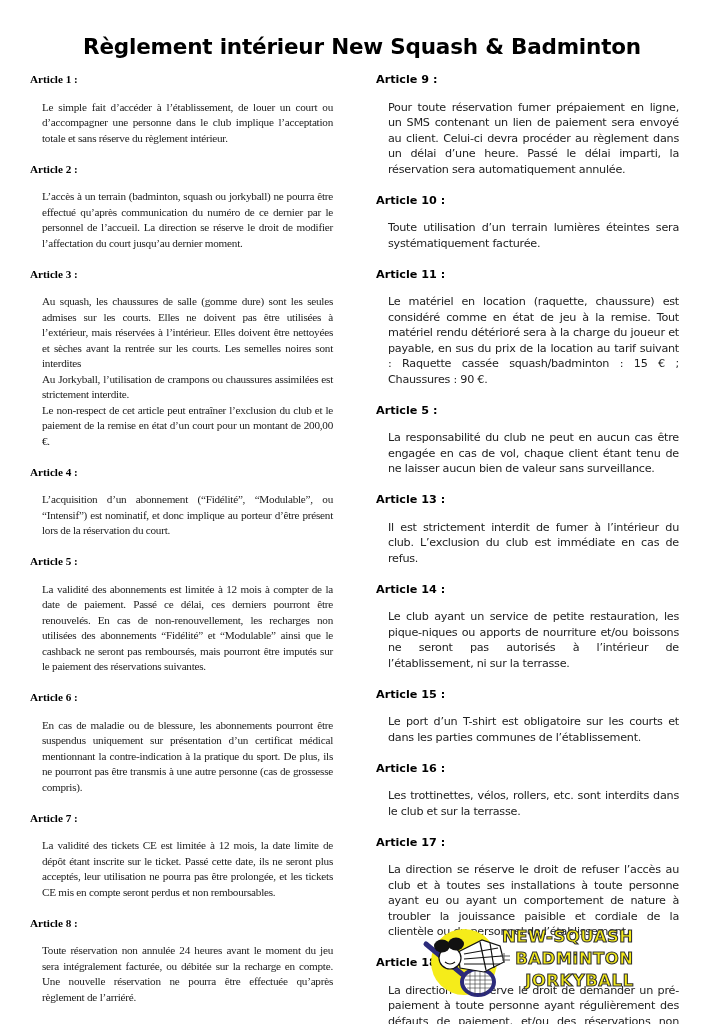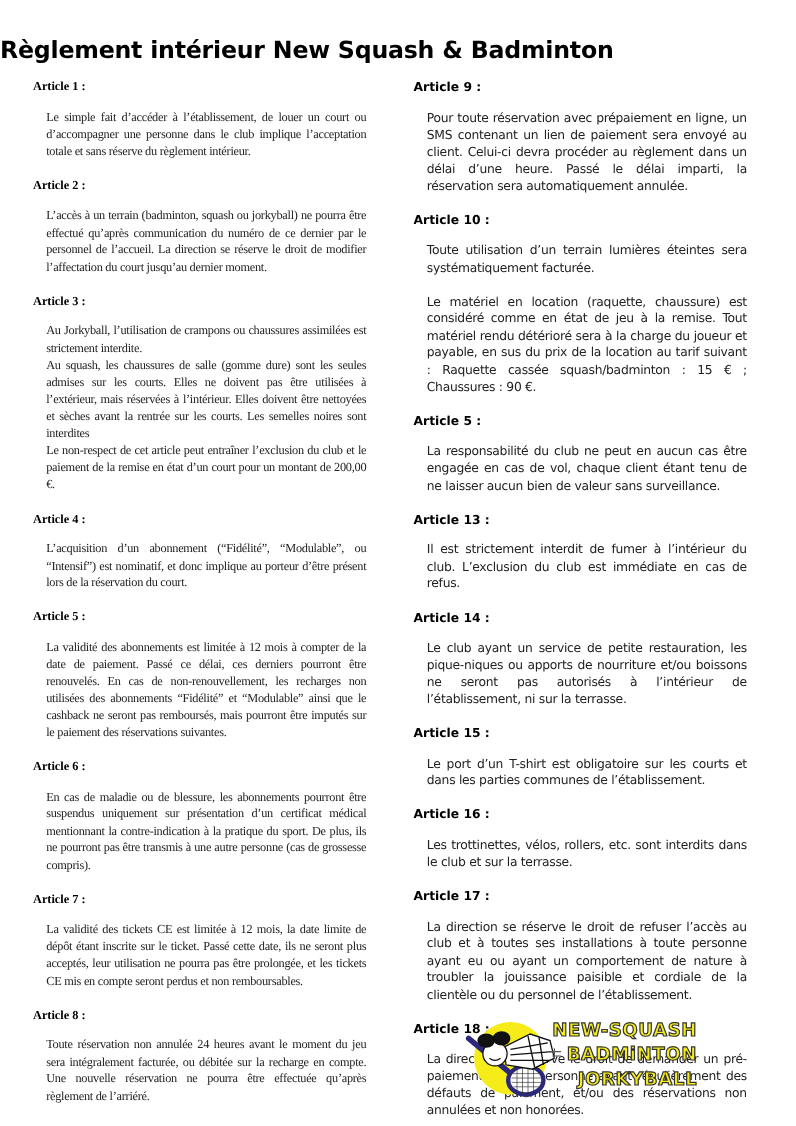--- a/index.html
+++ b/index.html
@@ -1,17 +1,17 @@
 <!DOCTYPE html>
 <html><head>
 <meta charset="utf-8">
 <style>
   html, body { margin:0; padding:0; background:#ffffff; }
   body { width:724px; height:1024px; overflow:hidden; position:relative; font-family:"DejaVu Sans","Liberation Sans",sans-serif; color:#1a1a1a; }
-  .title { position:absolute; left:0; top:20px; width:724px; font-weight:bold; font-size:21.5px; letter-spacing:-0.2px; color:#000; }
+  .title { position:absolute; left:0; top:20px; width:724px; text-align:center; font-weight:bold; font-size:21.5px; letter-spacing:-0.2px; color:#000; }
   .col { position:absolute; top:72px; width:315px; }
   .col.left { left:30px;font-family:Liberation Serif, serif; }
   .col.right { left:376px; }
   .article { margin:0 0 15.5px 0; }
   .article h2 { margin:0; font-size:11.2px; font-weight:bold; line-height:15.5px; color:#000; }
   .article p { margin:12px; font-size:11.2px; line-height:15.5px; text-align:justify; letter-spacing:-0.25px; color:#222; }
   .article p .ln { display:block; }
   .logo { position:absolute; left:420px; top:922px; width:230px; height:80px;text-align:right; }
   .logo-text { position:absolute; left:82px; top:4px; font-family:"DejaVu Sans",sans-serif; font-weight:bold; font-size:16.5px; line-height:22px; color:#f5ec1a; -webkit-text-stroke:1.1px #333; letter-spacing:0.5px; }
   .logo-text div { white-space:nowrap; }
@@ -32,22 +32,22 @@
   </div>
   <div class="article">
     <h2>Article 2 :</h2>
     <p>
         <span class="ln">L’accès à un terrain (badminton, squash ou jorkyball) ne pourra être effectué qu’après communication du numéro de ce dernier par le personnel de l’accueil. La direction se réserve le droit de modifier l’affectation du court jusqu’au dernier moment.</span>
       </p>
   </div>
   <div class="article">
     <h2>Article 3 :</h2>
     <p>
+      <span class="ln">Au squash, les chaussures de salle (gomme dure) sont les seules admises sur les courts. Elles ne doivent pas être utilisées à l’extérieur, mais réservées à l’intérieur. Elles doivent être nettoyées et sèches avant la rentrée sur les courts. Les semelles noires sont interdites</span>
       <span class="ln">Au Jorkyball, l’utilisation de crampons ou chaussures assimilées est strictement interdite.</span>
-      <span class="ln">Au squash, les chaussures de salle (gomme dure) sont les seules admises sur les courts. Elles ne doivent pas être utilisées à l’extérieur, mais réservées à l’intérieur. Elles doivent être nettoyées et sèches avant la rentrée sur les courts. Les semelles noires sont interdites</span>
       <span class="ln">Le non-respect de cet article peut entraîner l’exclusion du club et le paiement de la remise en état d’un court pour un montant de 200,00 €.</span>
     </p>
   </div>
   <div class="article">
     <h2>Article 4 :</h2>
     <p>
         <span class="ln">L’acquisition d’un abonnement (“Fidélité”, “Modulable”, ou “Intensif”) est nominatif, et donc implique au porteur d’être présent lors de la réservation du court.</span>
       </p>
   </div>
   <div class="article">
@@ -73,30 +73,31 @@
     <p>
         <span class="ln">Toute réservation non annulée 24 heures avant le moment du jeu sera intégralement facturée, ou débitée sur la recharge en compte. Une nouvelle réservation ne pourra être effectuée qu’après règlement de l’arriéré.</span>
       </p>
   </div>
 </div>
 
 <div class="col right">
   <div class="article">
     <h2>Article 9 :</h2>
     <p>
-        <span class="ln">Pour toute réservation avec prépaiement en ligne, un SMS contenant un lien de paiement sera envoyé au client. Celui-ci devra procéder au règlement dans un délai d’une heure. Passé le délai imparti, la réservation sera automatiquement annulée.</span>
+        <span class="ln">Pour toute réservation fumer prépaiement en ligne, un SMS contenant un lien de paiement sera envoyé au client. Celui-ci devra procéder au règlement dans un délai d’une heure. Passé le délai imparti, la réservation sera automatiquement annulée.</span>
       </p>
   </div>
   <div class="article">
     <h2>Article 10 :</h2>
     <p>
         <span class="ln">Toute utilisation d’un terrain lumières éteintes sera systématiquement facturée.</span>
       </p>
   </div>
   <div class="article">
+    <h2>Article 11 :</h2>
     <p>
         <span class="ln">Le matériel en location (raquette, chaussure) est considéré comme en état de jeu à la remise. Tout matériel rendu détérioré sera à la charge du joueur et payable, en sus du prix de la location au tarif suivant : Raquette cassée squash/badminton : 15 € ; Chaussures : 90 €.</span>
       </p>
   </div>
   <div class="article">
     <h2>Article 5 :</h2>
     <p>
         <span class="ln">La responsabilité du club ne peut en aucun cas être engagée en cas de vol, chaque client étant tenu de ne laisser aucun bien de valeur sans surveillance.</span>
       </p>
   </div>

